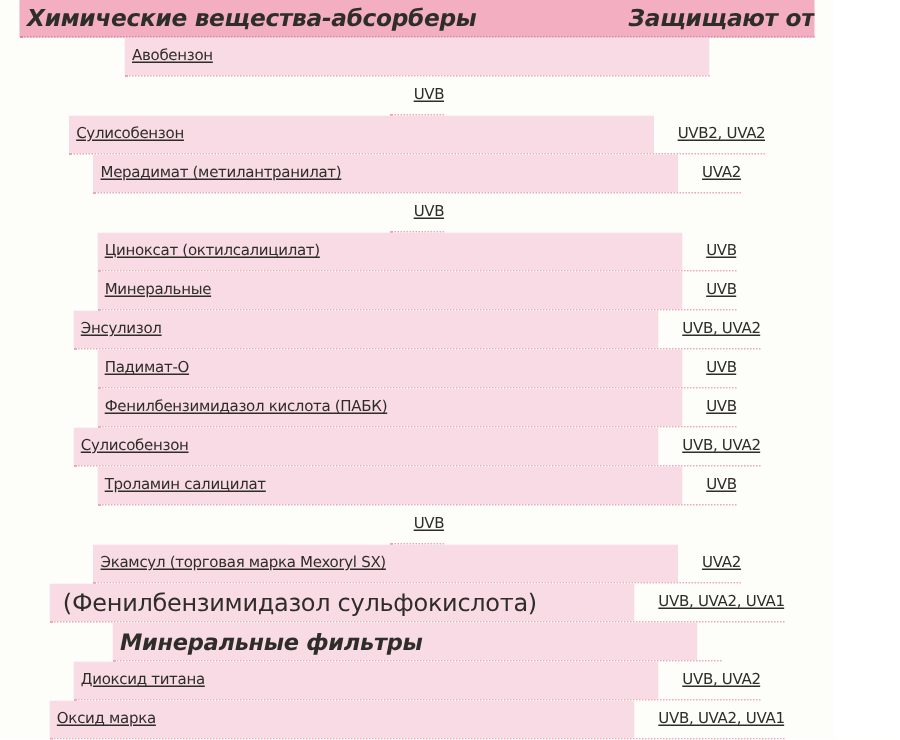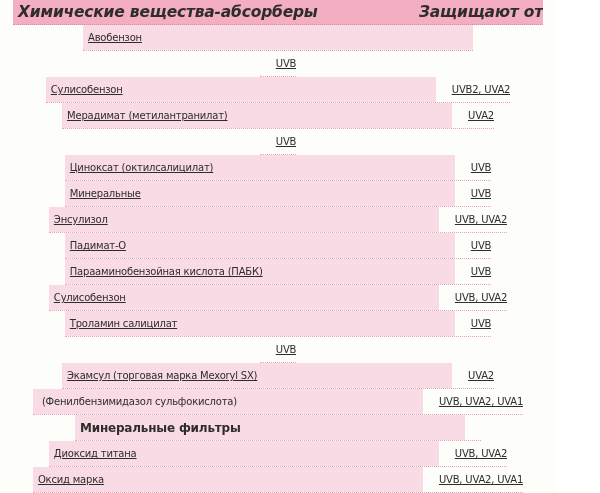--- a/index.html
+++ b/index.html
@@ -54,29 +54,30 @@
   .cell-right {
     flex: 1 1 auto;
     background: var(--value_bg);
     display: flex;
     align-items: center;
     padding-left: 16px;
     white-space: nowrap;
     overflow: hidden;
   }
   .name, .protects { font-size: 10px; letter-spacing: -0.2px; text-decoration: underline; }
-  .note { font-size: 10px; letter-spacing: -0.2px; margin-left: 4px; }
+  .note { font-size: 16px; letter-spacing: -0.2px; margin-left: 4px; }
   .header-label {
     font-size: 15.5px;
     font-style: italic;
     font-weight: bold;
     letter-spacing: -0.2px;
   }
   .section-label {
-    font-size: 12px;
+    font-size: 15px;
+    font-style: italic;
     font-weight: 600;
     letter-spacing: -0.2px;
   }
 </style>
 </head>
 <body>
 
 <div class="table">
   <div class="row header">
     <div class="cell-left">
@@ -142,21 +143,21 @@
   </div><div class="row">
     <div class="cell-left">
       <span class="name">Падимат-О</span>
 
     </div>
     <div class="cell-right">
       <span class="protects">UVB</span>
     </div>
   </div><div class="row">
     <div class="cell-left">
-      <span class="name">Парааминобензойная кислота (ПАБК)</span>
+      <span class="name">Фенилбензимидазол кислота (ПАБК)</span>
 
     </div>
     <div class="cell-right">
       <span class="protects">UVB</span>
     </div>
   </div><div class="row">
     <div class="cell-left">
       <span class="name">Сулисобензон</span>
 
     </div>

